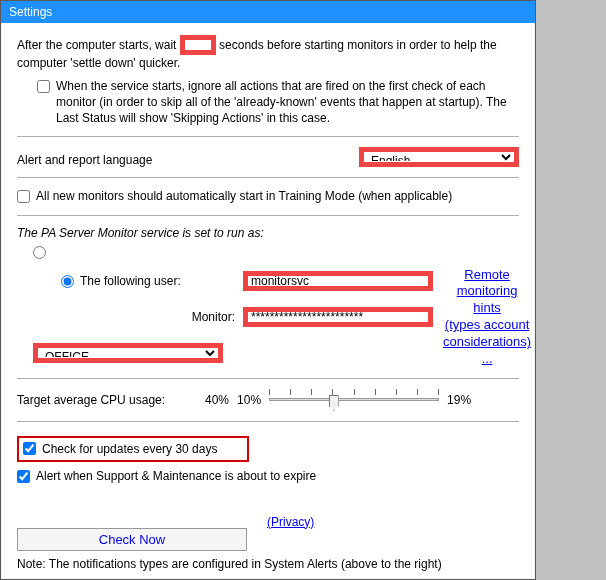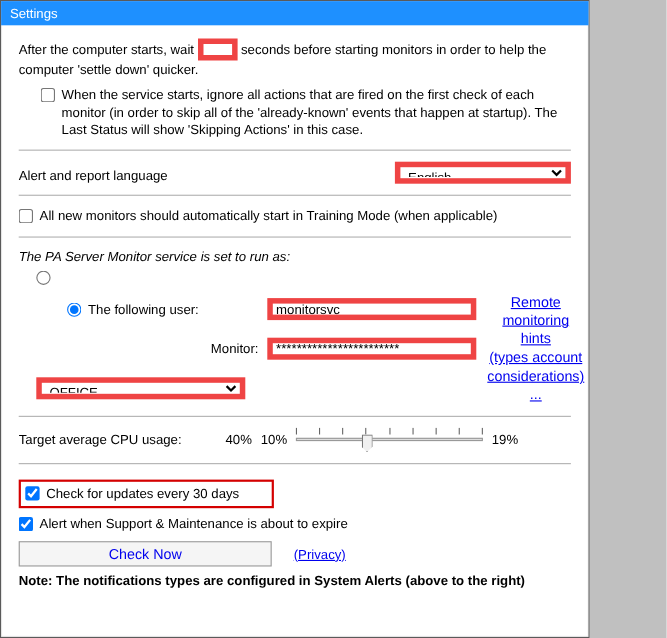--- a/index.html
+++ b/index.html
@@ -165,24 +165,25 @@
     .btn {
       display: inline-block;
       width: 230px;
       text-align: center;
       color: #0000ee;
       background: #f5f5f5;
       border: 1px solid #999;
       padding: 3px 0;
       font-size: 13px;
       cursor: pointer;
+      margin-top: 36px;
     }
     .privacy-row { display: flex; align-items: center; gap: 20px; margin: 6px 0; }
     a.linkish { color: #0000ee; text-decoration: underline; cursor: pointer; }
-    .note { margin-top: 6px; font-weight: bold; }
+    .note { margin-top: 6px; }
   </style>
 </head>
 <body>
 
 <div class="window">
   <div class="titlebar">
     <span>Settings</span>
   </div>
   <div class="content">
 

